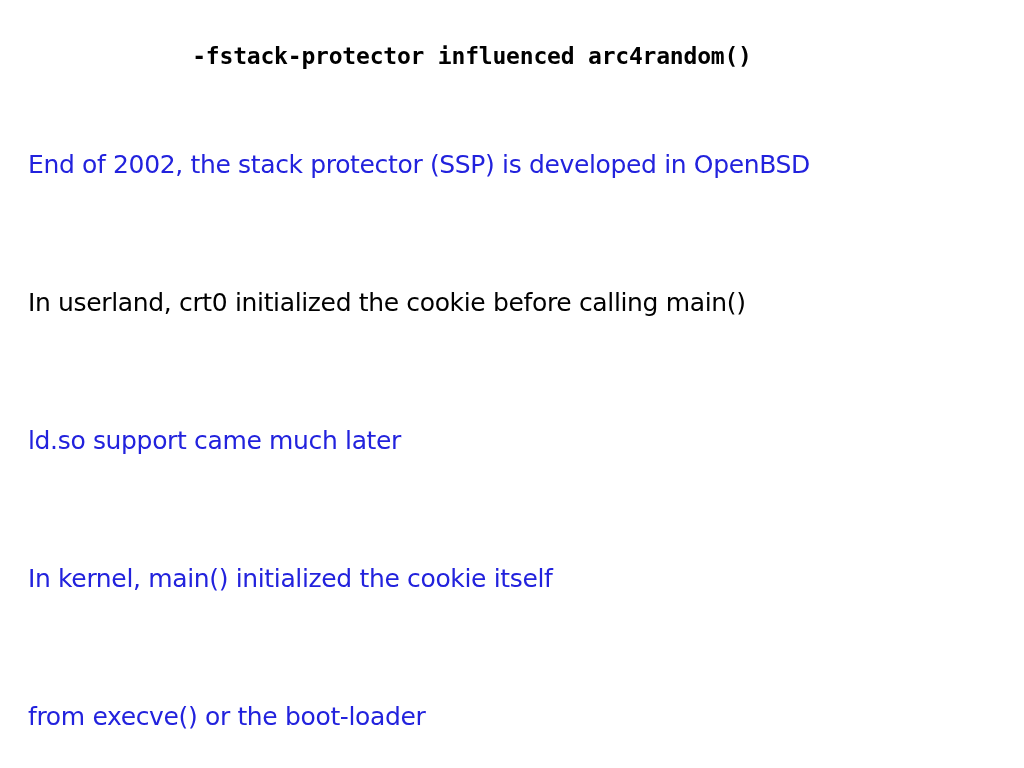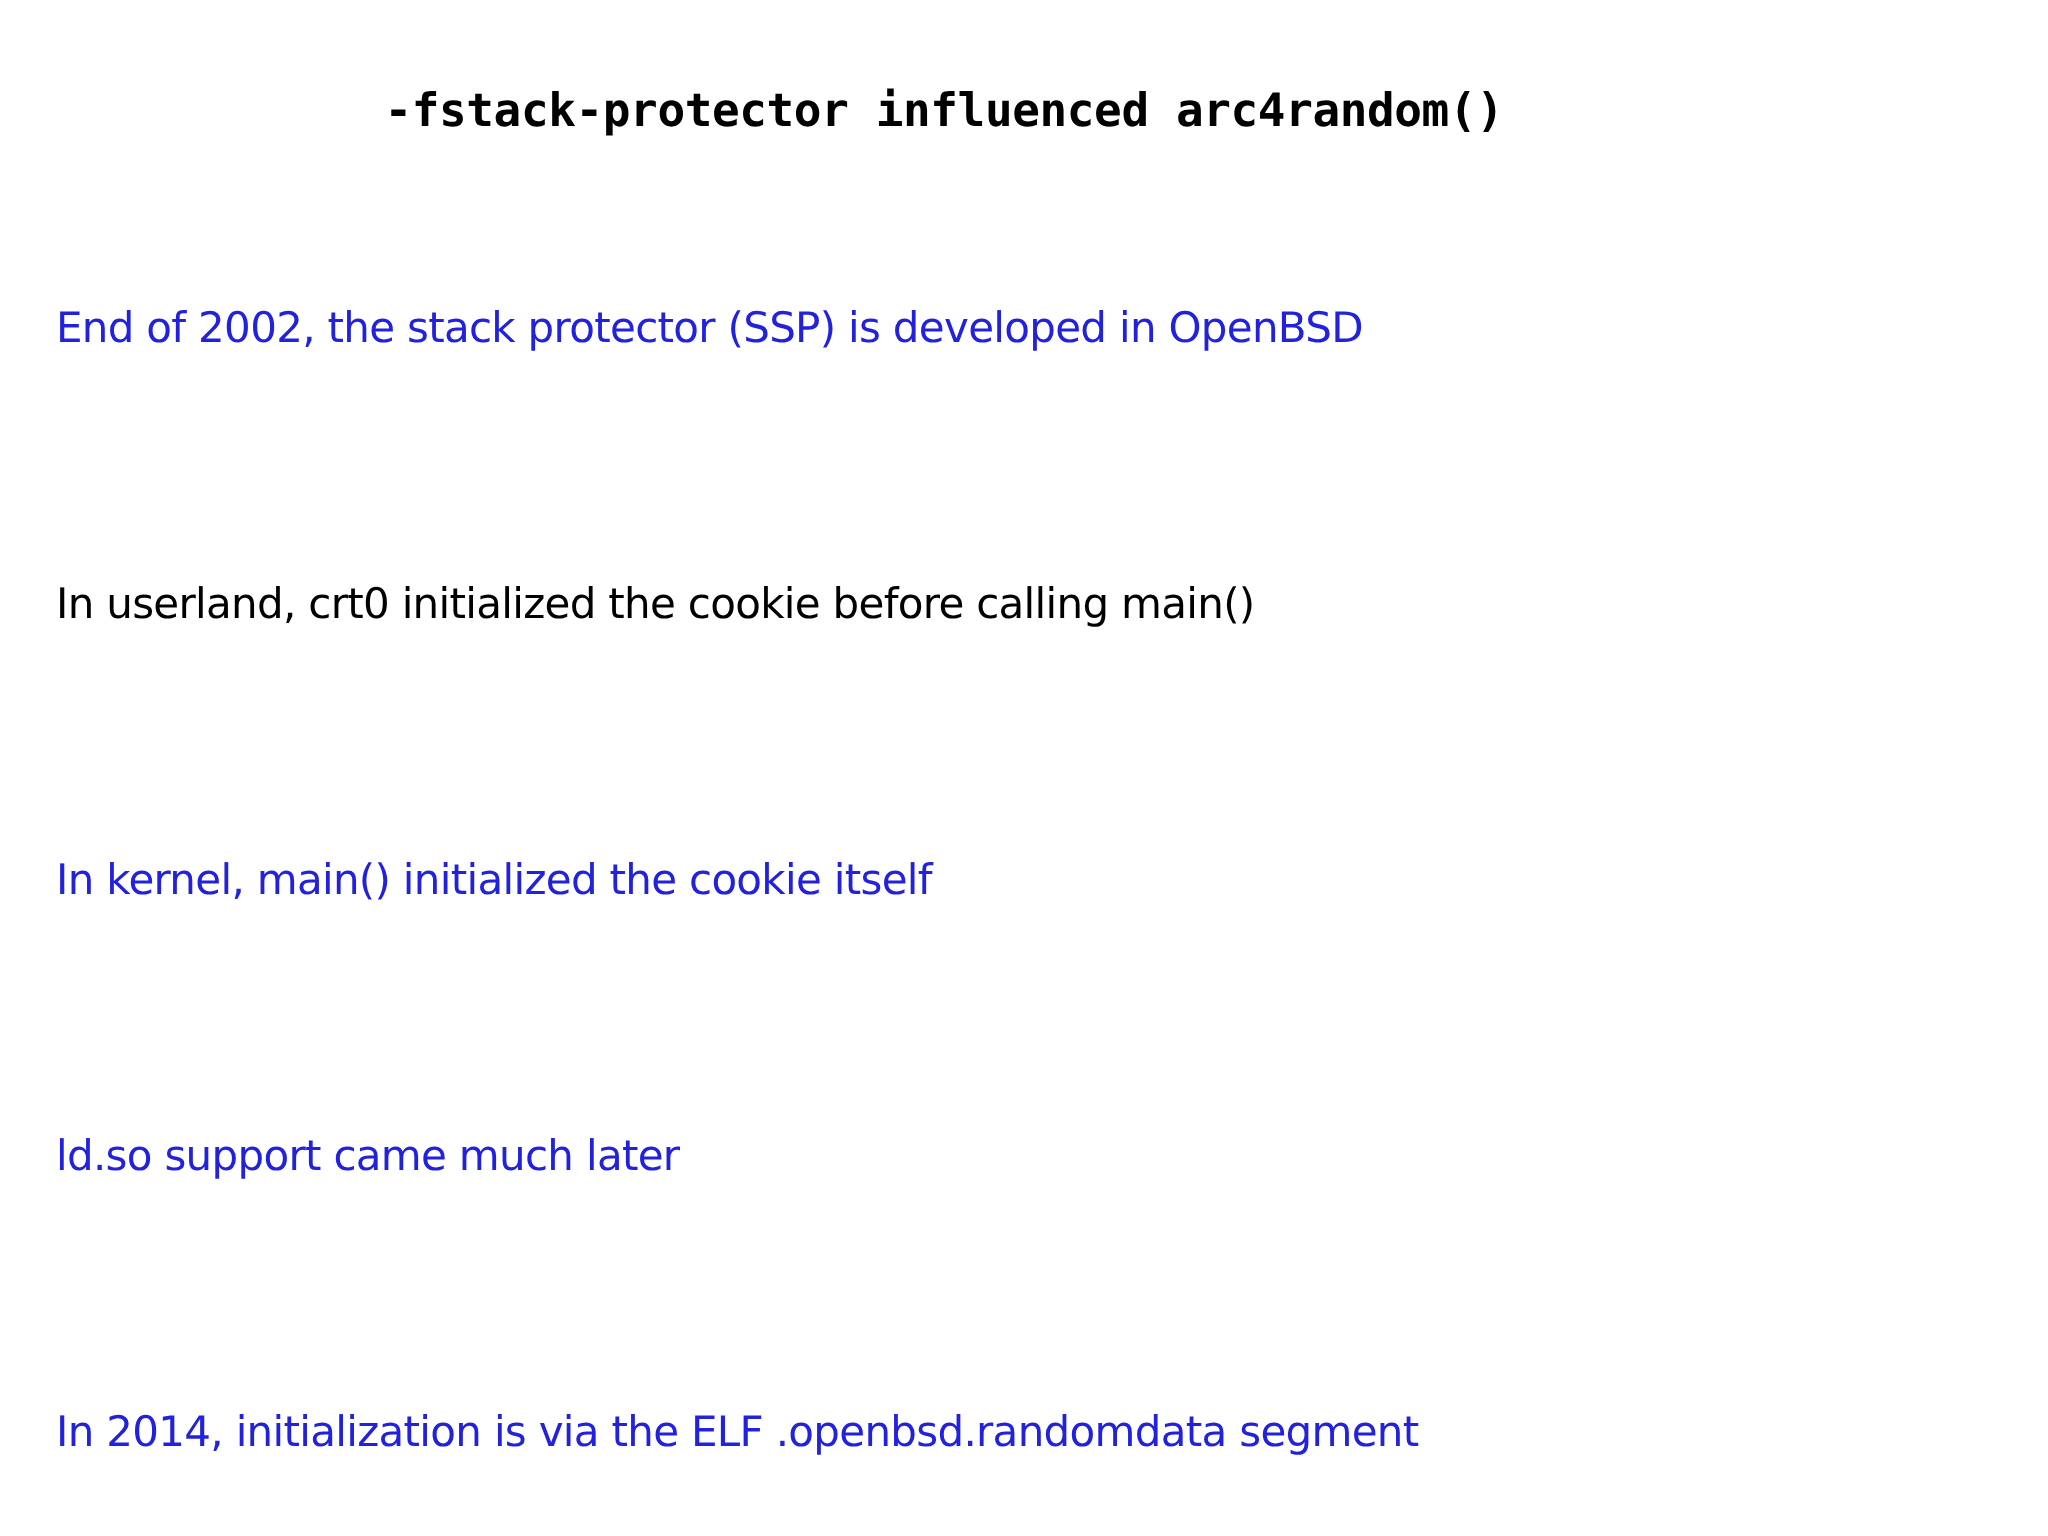--- a/index.html
+++ b/index.html
@@ -34,21 +34,21 @@
   }
   #body-block {
     position: absolute;
     left: 28px;
     top: 118px;
     width: 966px;
   }
   .para {
     color: #2222dd;
     font-family: "DejaVu Sans", "Liberation Sans", sans-serif;
-    font-size: 21px;
+    font-size: 25px;
     font-weight: 400;
     line-height: 31px;
     letter-spacing: -0.35px;
     margin: 0 0 45px 0;
     white-space: pre-line;
   }
   .para:last-child {
     margin-bottom: 0;
   }
   .para .line {
@@ -66,26 +66,25 @@
 
     <p class="para" style="color: rgb(34, 34, 221);">
       <span class="line">End of 2002, the stack protector (SSP) is developed in OpenBSD</span>
     </p>
 
     <p class="para" style="color: #000000;">
       <span class="line">In userland, crt0 initialized the cookie before calling main()</span>
     </p>
 
     <p class="para" style="color: rgb(34, 34, 221);">
+      <span class="line">ld.so support came much later</span>
+    </p>
+
+    <p class="para" style="color: rgb(34, 34, 221);">
       <span class="line">In kernel, main() initialized the cookie itself</span>
     </p>
 
     <p class="para" style="color: rgb(34, 34, 221);">
-      <span class="line">ld.so support came much later</span>
-    </p>
-
-    <p class="para" style="color: rgb(34, 34, 221);">
-      <span class="line">In 2014, initialization is via the ELF .openbsd.randomdata segment</span>
       <span class="line">from execve() or the boot-loader</span>
     </p>
 
   </div>
 </div>
 
 </body></html>

